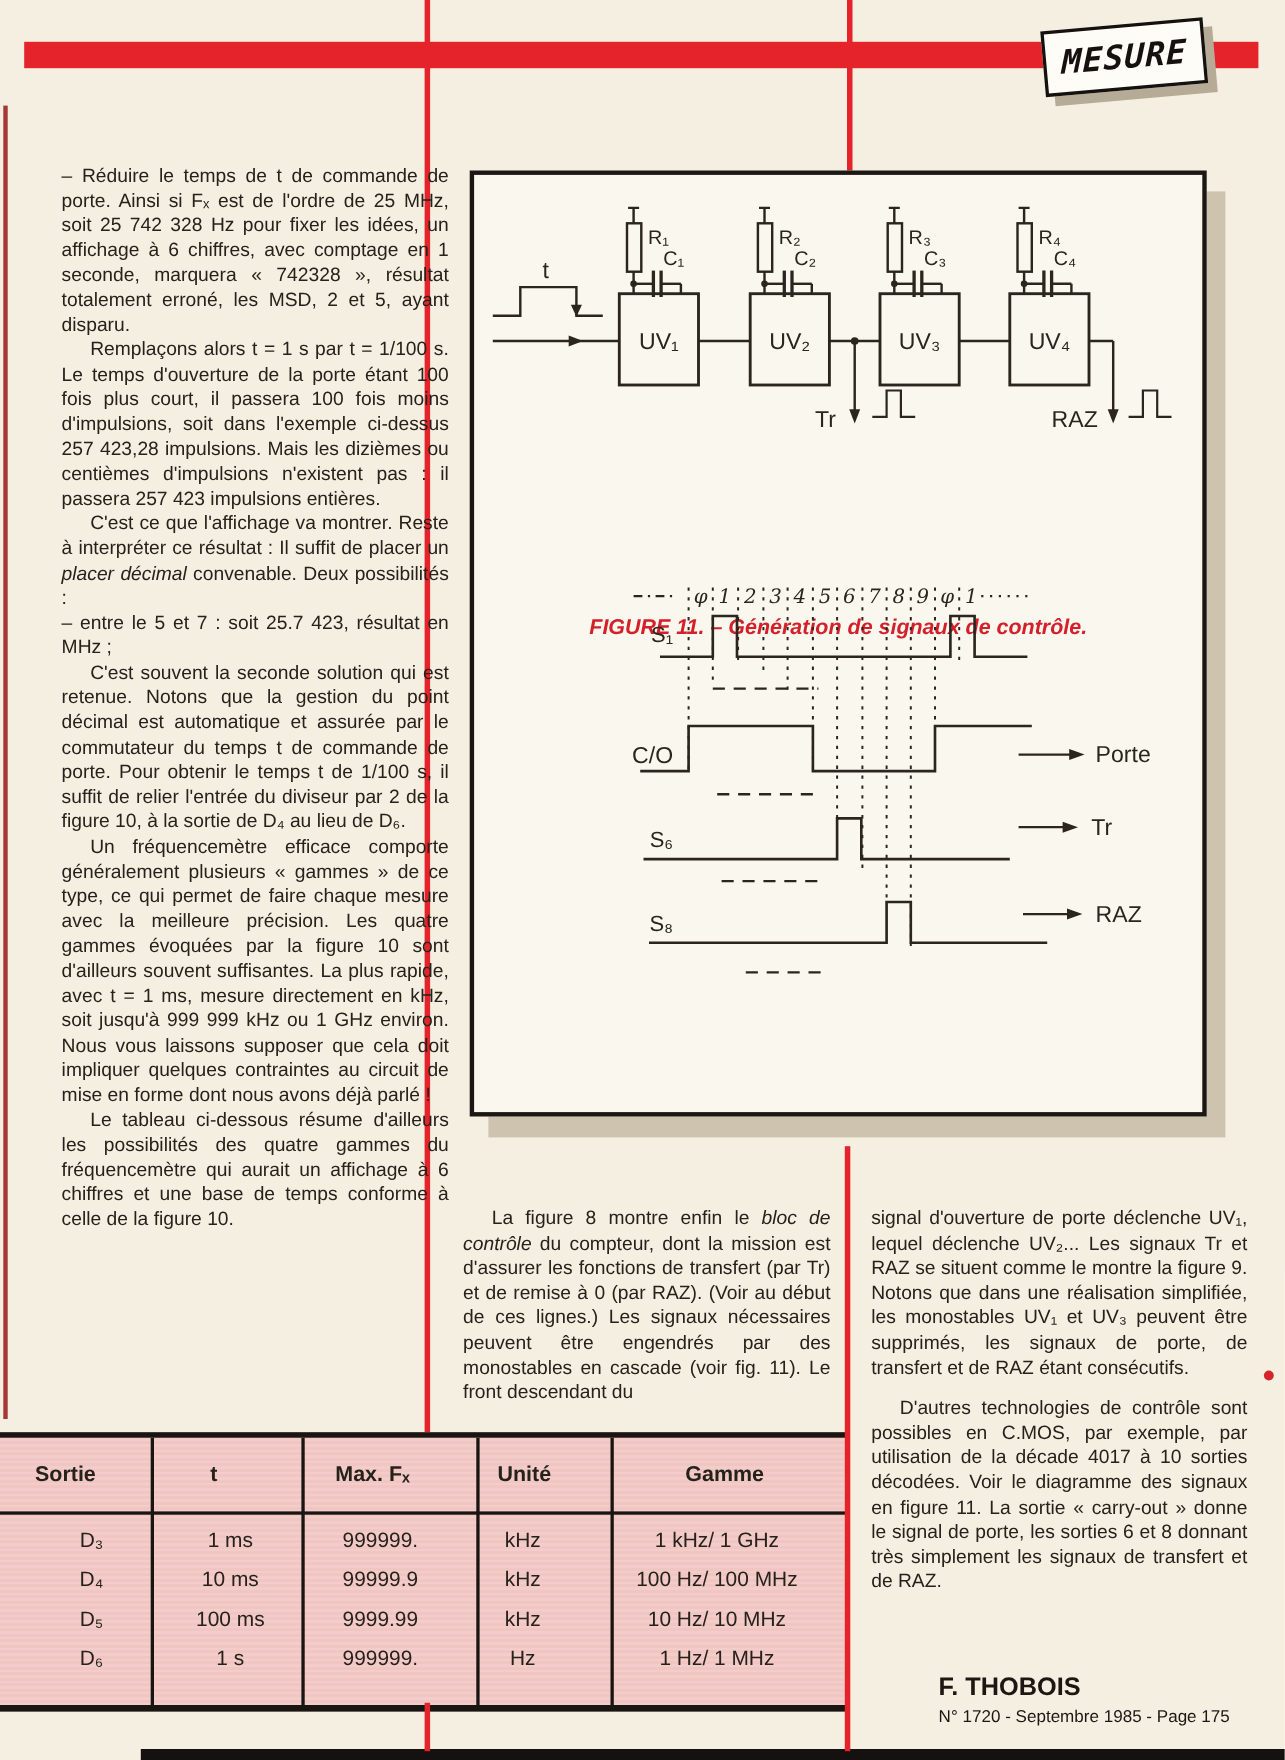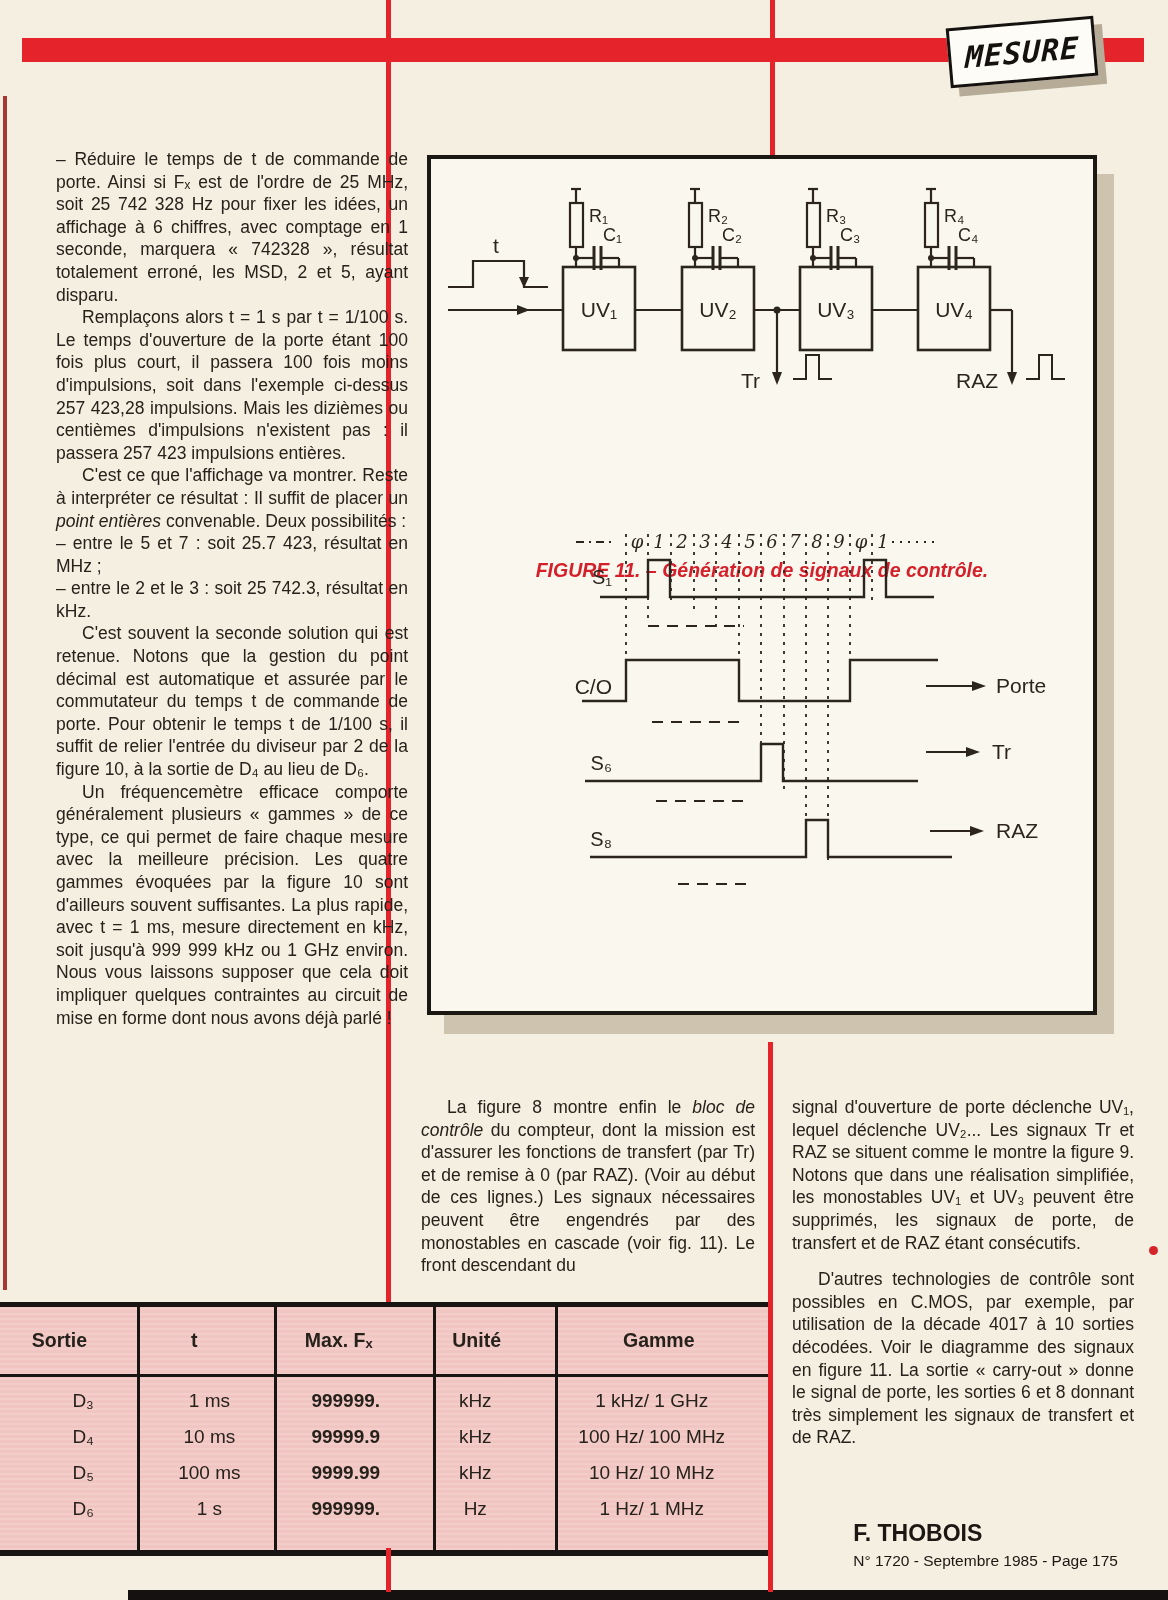--- a/index.html
+++ b/index.html
@@ -59,21 +59,21 @@
     position:absolute;left:0;top:1302px;width:772px;height:243px;
     background:#f1c6c2;border-top:5px solid #191512;border-bottom:6px solid #191512;z-index:5;
     background-image:repeating-linear-gradient(0deg,rgba(255,255,255,.12) 0 2px,rgba(0,0,0,0) 2px 5px);
   }
   .vsep{position:absolute;top:0;bottom:0;width:2.5px;background:#191512;}
   .thead{position:absolute;left:0;top:0;width:100%;height:67px;border-bottom:3px solid #191512;display:flex;align-items:center;gap:16px;}
   .tbody{position:absolute;left:0;top:76px;width:100%;}
   .trow{display:flex;height:36px;align-items:center;padding-left:20px;}
   .tc{text-align:center;font-size:19px;}
   .thead .tc{font-weight:bold;font-size:19.5px;}
-  .c0{width:137px;}.c1{width:137px;}.c2{width:159px;font-weight:bold;}.c3{width:122px;}.c4{width:261px;}
+  .c0{width:137px;}.c1{width:137px;}.c2{width:159px;}.c3{width:122px;}.c4{width:261px;}
   
   .footer{position:absolute;right:50px;top:1520px;text-align:left;z-index:7;}
   .author{font-weight:bold;font-size:23px;color:#1c1713;}
   .issue{font-weight:normal;font-size:15.5px;margin-top:5px;color:#1c1713;}
 </style>
 </head>
 <body>
 
 <div class="page">
 
@@ -84,25 +84,25 @@
   <div class="redline rl2b"></div>
   <div class="leftline"></div>
   <div class="bottombar"></div>
   <div class="logo">
     <span>MESURE</span>
   </div>
 
   <div class="col col-left">
     <p><span>– Réduire le temps de t de commande de porte. Ainsi si Fₓ est de l'ordre de 25 MHz, soit 25 742 328 Hz pour fixer les idées, un affichage à 6 chiffres, avec comptage en 1 seconde, marquera « 742328 », résultat totalement erroné, les MSD, 2 et 5, ayant disparu.</span></p>
     <p class="ind"><span>Remplaçons alors t = 1 s par t = 1/100 s. Le temps d'ouverture de la porte étant 100 fois plus court, il passera 100 fois moins d'impulsions, soit dans l'exemple ci-dessus 257 423,28 impulsions. Mais les dizièmes ou centièmes d'impulsions n'existent pas : il passera 257 423 impulsions entières.</span></p>
-    <p class="ind"><span>C'est ce que l'affichage va montrer. Reste à interpréter ce résultat : Il suffit de placer un </span><span class="it">point entières</span><span> convenable. Deux possibilités :</span></p>
+    <p class="ind"><span>C'est ce que l'affichage va montrer. Reste à interpréter ce résultat : Il suffit de placer un </span><span class="it">placer décimal</span><span> convenable. Deux possibilités :</span></p>
     <p><span>– entre le 5 et 7 : soit 25.7 423, résultat en MHz ;</span></p>
-    <p><span>– entre le 2 et le 3 : soit 25 742.3, résultat en kHz.</span></p>
     <p class="ind"><span>C'est souvent la seconde solution qui est retenue. Notons que la gestion du point décimal est automatique et assurée par le commutateur du temps t de commande de porte. Pour obtenir le temps t de 1/100 s, il suffit de relier l'entrée du diviseur par 2 de la figure 10, à la sortie de D₄ au lieu de D₆.</span></p>
     <p class="ind"><span>Un fréquencemètre efficace comporte généralement plusieurs « gammes » de ce type, ce qui permet de faire chaque mesure avec la meilleure précision. Les quatre gammes évoquées par la figure 10 sont d'ailleurs souvent suffisantes. La plus rapide, avec t = 1 ms, mesure directement en kHz, soit jusqu'à 999 999 kHz ou 1 GHz environ. Nous vous laissons supposer que cela doit impliquer quelques contraintes au circuit de mise en forme dont nous avons déjà parlé !</span></p>
+    <p class="ind"><span>Le tableau ci-dessous résume d'ailleurs les possibilités des quatre gammes du fréquencemètre qui aurait un affichage à 6 chiffres et une base de temps conforme à celle de la figure 10.</span></p>
   </div>
 
   <div class="figbox">
 
     <svg style="top:0" width="662" height="306" viewBox="431 159 662 306">
       <g stroke="#2b251e" stroke-width="2.2" fill="none">
 
         <polyline points="448,287 473,287 473,261 524,261 524,287 548,287"></polyline>
         <polygon points="519,277 529,277 524,288" fill="#2b251e" stroke="none"></polygon>
 

